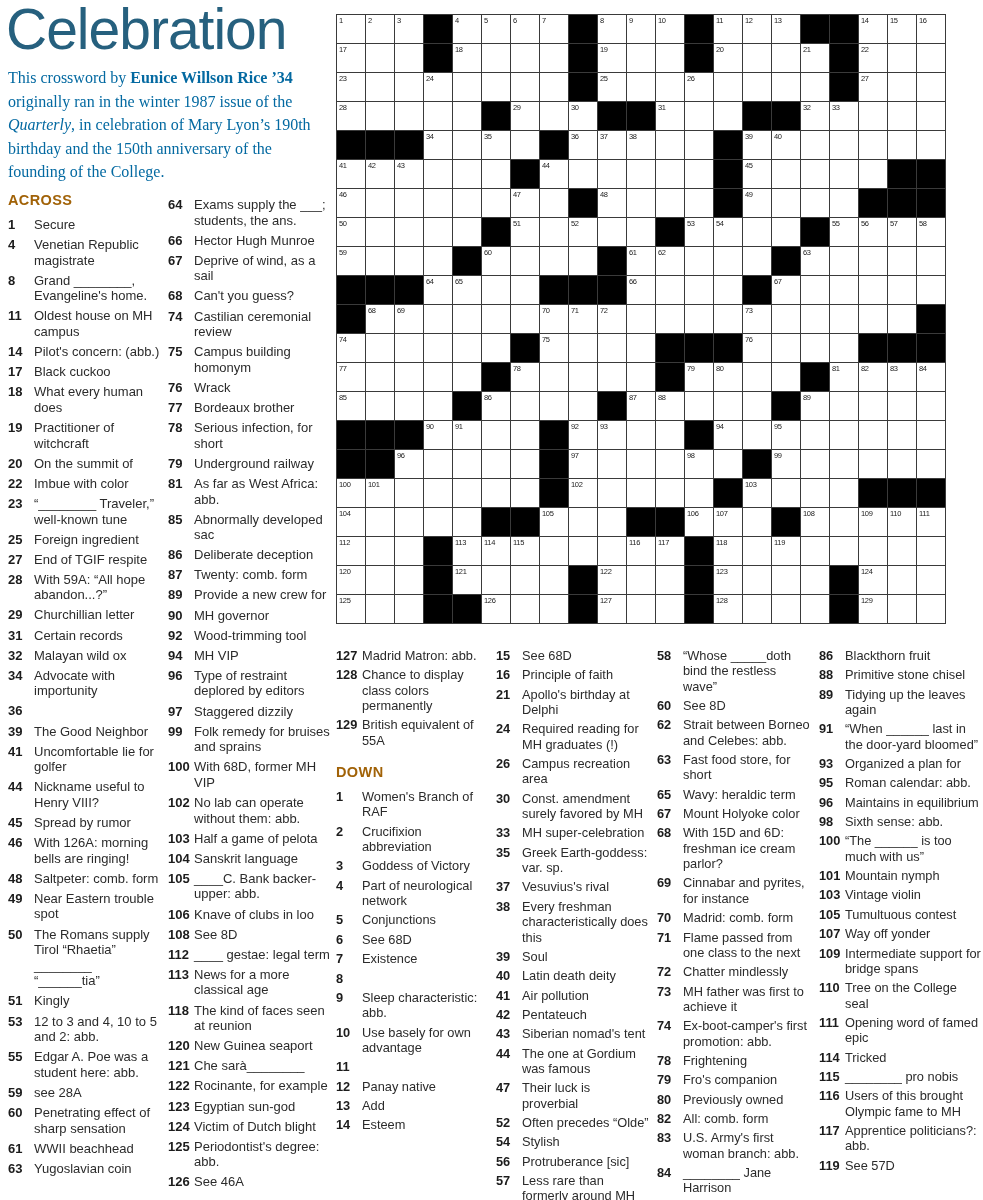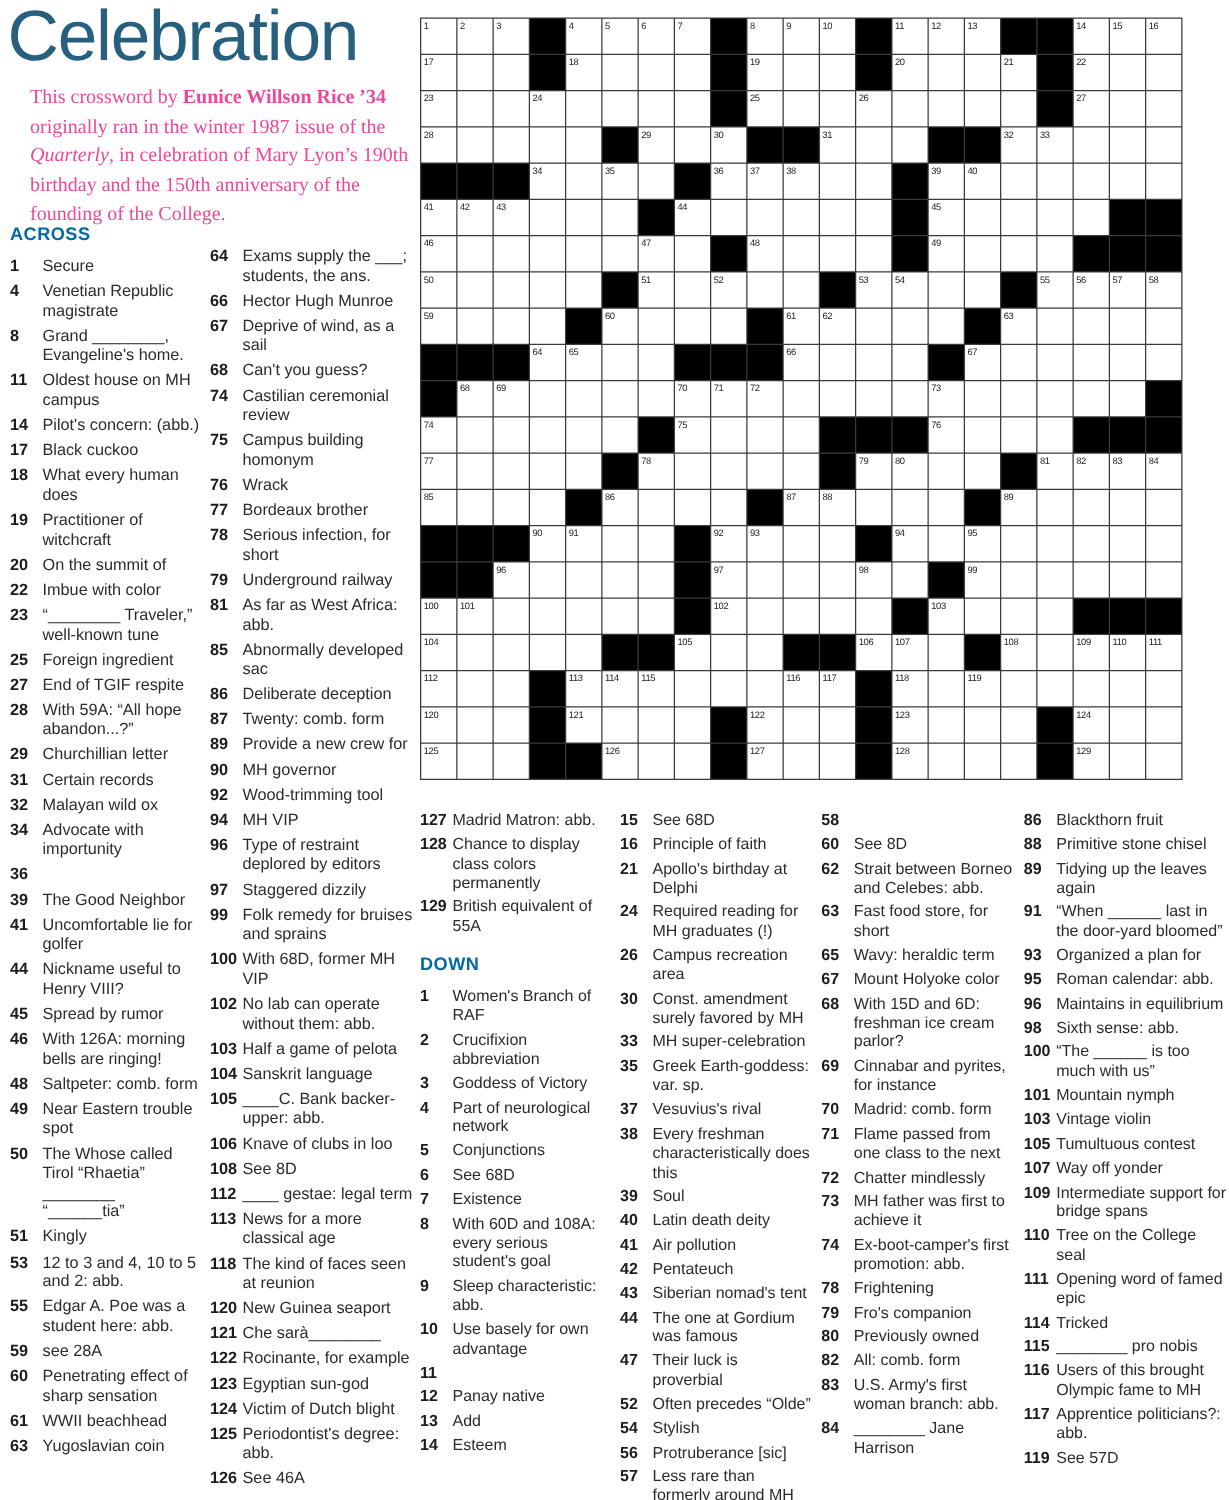--- a/index.html
+++ b/index.html
@@ -2,26 +2,26 @@
 <html><head>
 <meta charset="utf-8">
 <style>
   html,body{margin:0;padding:0;background:#fff;}
   body{width:983px;height:1200px;position:relative;overflow:hidden;
        font-family:"Liberation Sans",sans-serif;color:#2a2a2a;}
   .abs{position:absolute;}
   
   #title{left:6px;top:-4px;font-size:57px;font-weight:400;letter-spacing:-1px;
          font-family:"Liberation Sans",sans-serif;}
-  #intro{left:24px;top:66px;width:316px;font-family:"Liberation Serif",serif;
-         font-size:16px;line-height:1.47;color:#ec4899;}
+  #intro{left:8px;top:66px;width:316px;font-family:"Liberation Serif",serif;
+         font-size:16px;line-height:1.47;color:#0369a1;}
   #intro i{font-style:italic;}
   #intro b{font-weight:bold;}
   
-  .sec-head{font-size:14.5px;font-weight:bold;letter-spacing:.4px;color:#0369a1;margin:0 0 9px 0;}
+  .sec-head{font-size:14.5px;font-weight:bold;letter-spacing:.4px;color:#a16207;margin:12px 0 9px 0;}
   
   .cluecol{position:absolute;}
   .clue{display:flex;margin-bottom:4.5px;font-size:13px;line-height:1.2;color:#2b2b2b;}
   .clue .n{flex:0 0 26px;font-weight:bold;color:#1c1c1c;}
   .clue .t{flex:1;}
   .bottomcol .clue{margin-bottom:4px;font-size:12.8px;}
   
   #grid{left:336px;top:14px;width:610px;height:610px;background:#3a3a3a;
         display:grid;grid-template-columns:repeat(21,28px);grid-template-rows:repeat(21,28px);
         gap:1px;padding:1px;box-sizing:border-box;}
@@ -839,21 +839,21 @@
       <div class="clue">
         <span class="n">48</span>
         <span class="t">Saltpeter: comb. form</span>
       </div>
       <div class="clue">
         <span class="n">49</span>
         <span class="t">Near Eastern trouble spot</span>
       </div>
       <div class="clue">
         <span class="n">50</span>
-        <span class="t">The Whose called Tirol “Rhaetia” ________ “______tia”</span>
+        <span class="t">The Romans supply Tirol “Rhaetia” ________ “______tia”</span>
       </div>
       <div class="clue">
         <span class="n">51</span>
         <span class="t">Kingly</span>
       </div>
       <div class="clue">
         <span class="n">53</span>
         <span class="t">12 to 3 and 4, 10 to 5 and 2: abb.</span>
       </div>
       <div class="clue">
@@ -1075,21 +1075,20 @@
       <div class="clue">
         <span class="n">6</span>
         <span class="t">See 68D</span>
       </div>
       <div class="clue">
         <span class="n">7</span>
         <span class="t">Existence</span>
       </div>
       <div class="clue">
         <span class="n">8</span>
-        <span class="t">With 60D and 108A: every serious student's goal</span>
       </div>
       <div class="clue">
         <span class="n">9</span>
         <span class="t">Sleep characteristic: abb.</span>
       </div>
       <div class="clue">
         <span class="n">10</span>
         <span class="t">Use basely for own advantage</span>
       </div>
       <div class="clue">
@@ -1194,20 +1193,21 @@
       <div class="clue">
         <span class="n">57</span>
         <span class="t">Less rare than formerly around MH</span>
       </div>
     </div>
 </div>
 <div class="cluecol bottomcol" style="left:657px;top:648px;width:156px;">
   <div>
       <div class="clue">
         <span class="n">58</span>
+        <span class="t">“Whose _____doth bind the restless wave”</span>
       </div>
       <div class="clue">
         <span class="n">60</span>
         <span class="t">See 8D</span>
       </div>
       <div class="clue">
         <span class="n">62</span>
         <span class="t">Strait between Borneo and Celebes: abb.</span>
       </div>
       <div class="clue">

